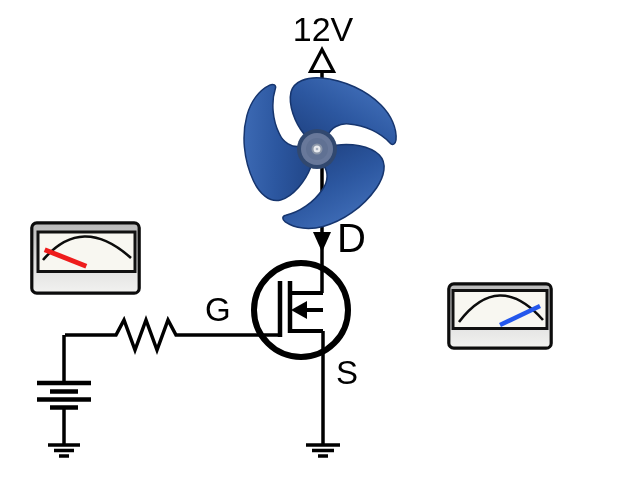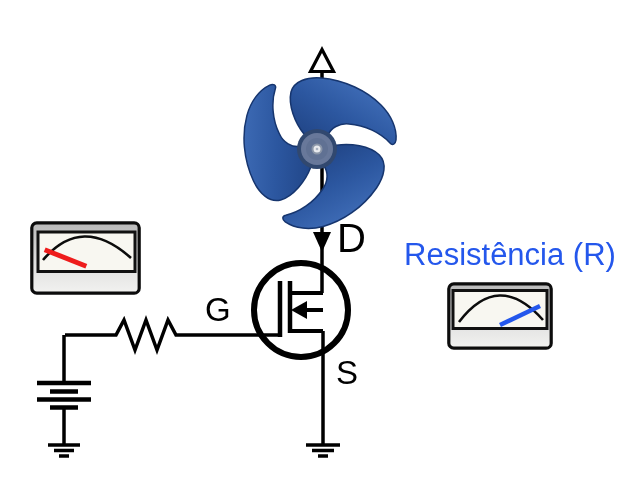--- a/index.html
+++ b/index.html
@@ -109,23 +109,23 @@
           <stop offset="100%" stop-color="#f2f2f0"></stop>
         </linearGradient>
       </defs>
       <rect x="1.8" y="1.8" width="102.4" height="64.4" rx="5" fill="url(#mgrad2)" stroke="#0c0c0c" stroke-width="3.2"></rect>
       <rect x="6" y="8.5" width="94" height="38" fill="#f8f7f1" stroke="#111" stroke-width="3"></rect>
       <path d="M 12,40 Q 51.5,-12 96,38" fill="none" stroke="#0c0c0c" stroke-width="2.6"></path>
       <line x1="53" y1="43" x2="93" y2="24" stroke-width="4.5" stroke="#2457ec"></line>
     </svg>
   </div>
 
+  <div class="abs supply-label" style="left:285px;top:12px;width:76px;">12V</div>
 
   <div class="abs term-label" style="left:337px;top:218px;font-size:40px;">D</div>
 
   <div class="abs term-label" style="left:205px;top:293px;font-size:33px;">G</div>
 
   <div class="abs term-label" style="left:336px;top:356px;font-size:33px;">S</div>
 
 
-  <div class="abs meter-title" style="left: 404px; top: 239px; color: rgb(36, 87, 236);">Resistência (R)</div>
 
 </div>
 
 </body></html>

